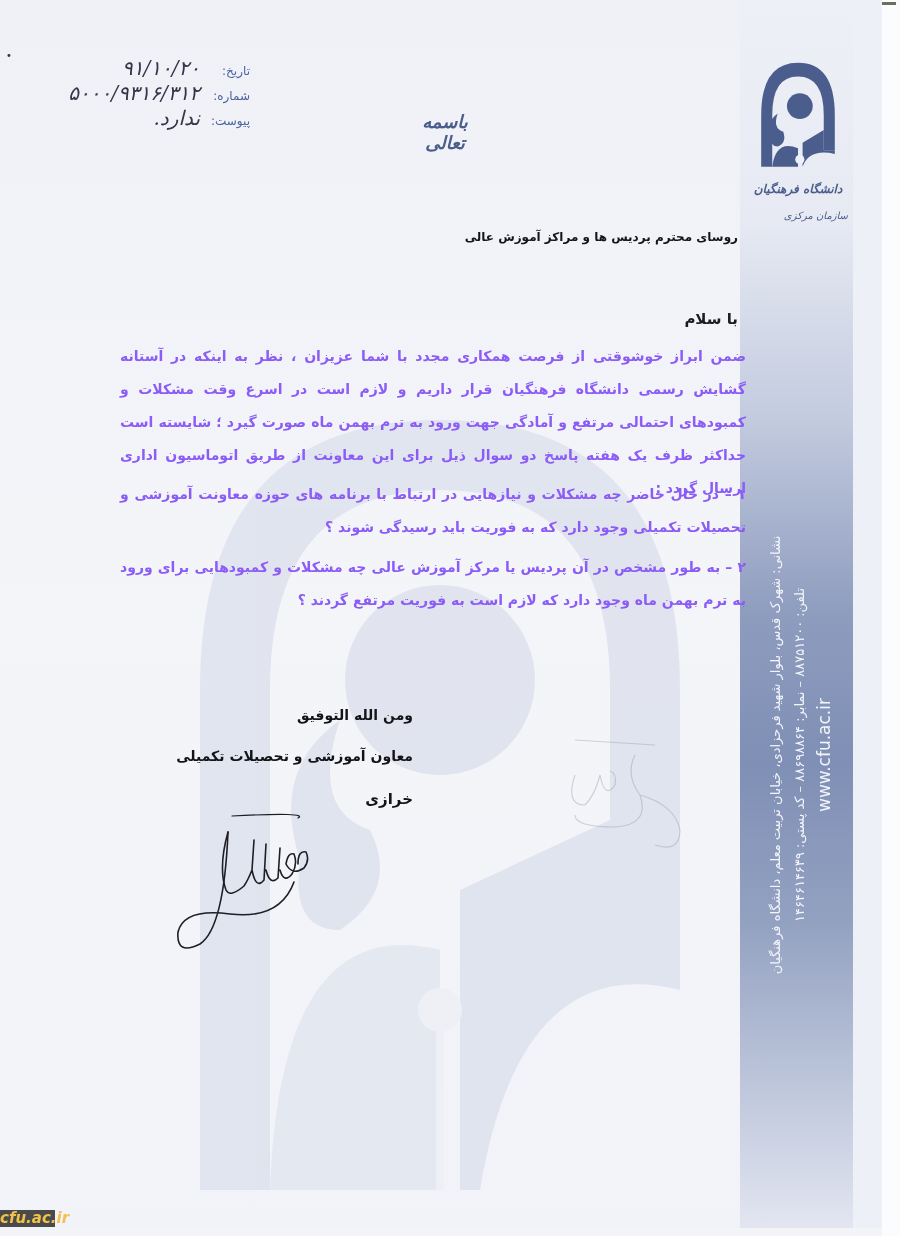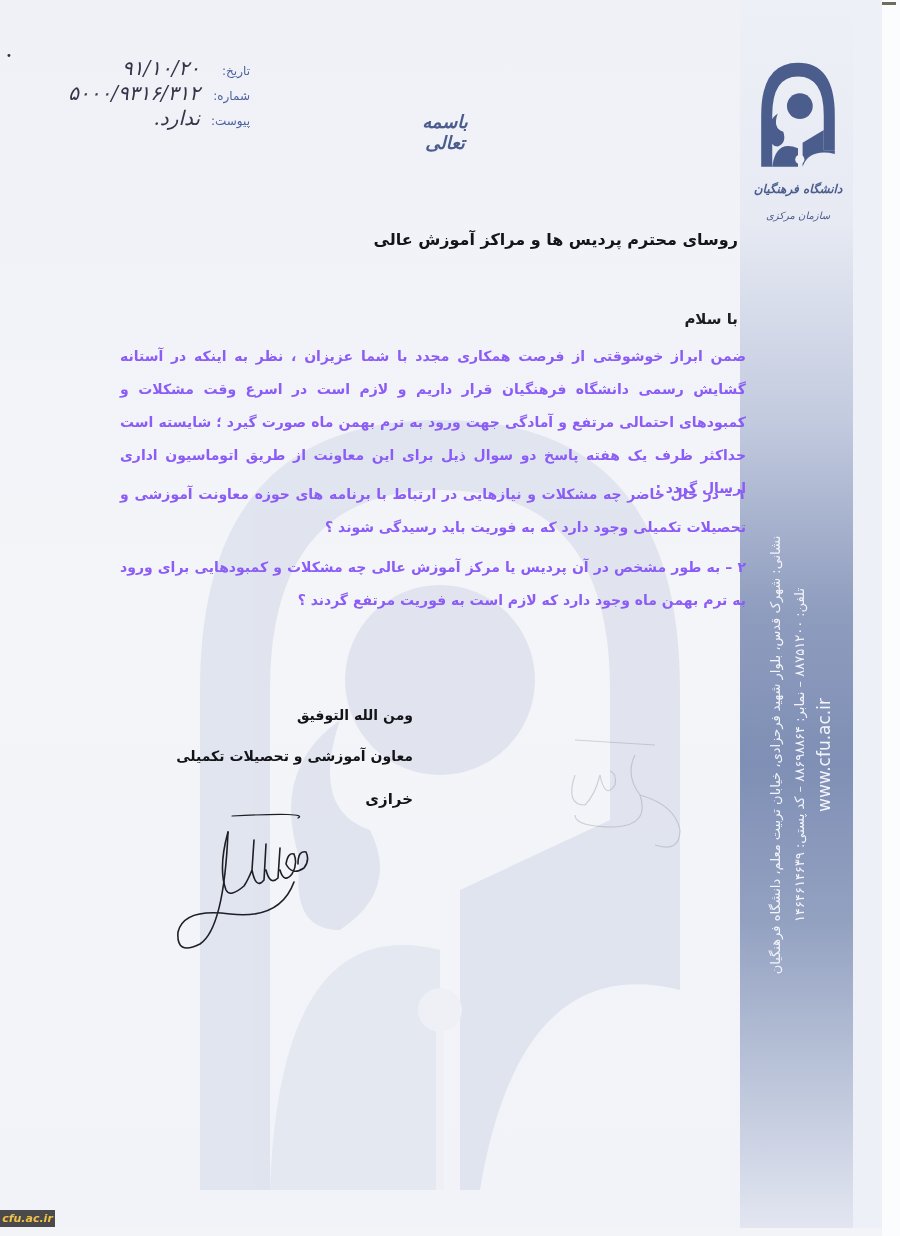--- a/index.html
+++ b/index.html
@@ -38,21 +38,21 @@
     .watermark { position: absolute; left: 140px; top: 390px; width: 600px; height: 800px; }
 
     
     .logo { position: absolute; left: 752px; top: 58px; width: 92px; height: 120px; }
     .logo-name {
       position: absolute; left: 748px; top: 182px; width: 100px; text-align: center;
       font-family: "DejaVu Serif", serif; font-style: italic; font-size: 12px; font-weight: bold;
       color: #4a5d8d; direction: rtl;
     }
     .logo-sub {
-      position: absolute; left: 748px; top: 210px; width: 100px; text-align: center;
+      position: absolute; left: 748px; top: 210px; width: 100px; text-align: right;
       font-family: "DejaVu Serif", serif; font-style: italic; font-size: 10px;
       color: #4a5d8d; direction: rtl;
     }
 
     
     .address {
       position: absolute; left: 755px; top: 520px; width: 90px; height: 470px;
     }
     .address-inner {
       position: absolute; left: 45px; top: 235px;
@@ -72,21 +72,21 @@
     }
     .basmala {
       position: absolute; left: 400px; top: 66px; width: 90px; text-align: center;
       direction: rtl; font-family: "DejaVu Serif", serif; font-style: italic; font-weight: bold;
       font-size: 18px; color: #4a5d8d; margin-top: 45px;
     }
 
     
     .recipient {
       position: absolute; right: 162px; top: 230px; direction: rtl;
-      font-weight: bold; font-size: 16px; color: #151519; margin-left: 12px;
+      font-weight: bold; font-size: 12px; color: #151519; margin-left: 12px;
     }
     .greeting {
       position: absolute; right: 162px; top: 310px; direction: rtl;
       font-weight: bold; font-size: 15px;
     }
     .para {
       position: absolute; left: 120px; width: 626px; direction: rtl; text-align: justify;
       text-align-last: right; font-weight: bold; font-size: 14px; line-height: 33px;
       color: #8b5cf6;
     }
@@ -99,21 +99,21 @@
       font-weight: bold; font-size: 14px; color: #141418;
     }
     .closing-1 { top: 707px; }
     .closing-2 { top: 748px; }
     .closing-3 { top: 790px; font-size: 15px; }
     .signature { position: absolute; left: 170px; top: 808px; width: 180px; height: 150px; }
     .faint-sig { position: absolute; left: 555px; top: 735px; width: 140px; height: 120px; opacity: 0.35; }
 
     .footer-badge {
       position: absolute; left: 0; top: 1210px; width: 55px; height: 17px;
-      background: #4a4a4a; color: #f0c14b; font-size: 11px; font-weight: bold; font-style: italic;
+      background: #4a4a4a; color: #f0c14b; font-size: 15px; font-weight: bold; font-style: italic;
       text-align: center; line-height: 17px; font-family: "DejaVu Sans", sans-serif;
     }
   </style>
 </head>
 <body>
 
 <div class="page"></div>
 <div class="page-edge"></div>
 <div class="top-mark"></div>
 <div class="side-band"></div>

